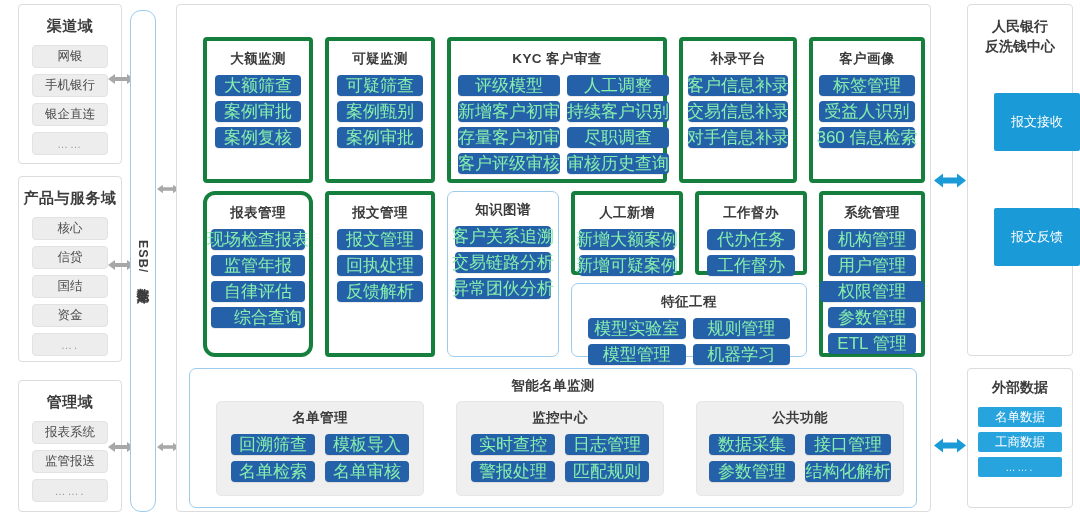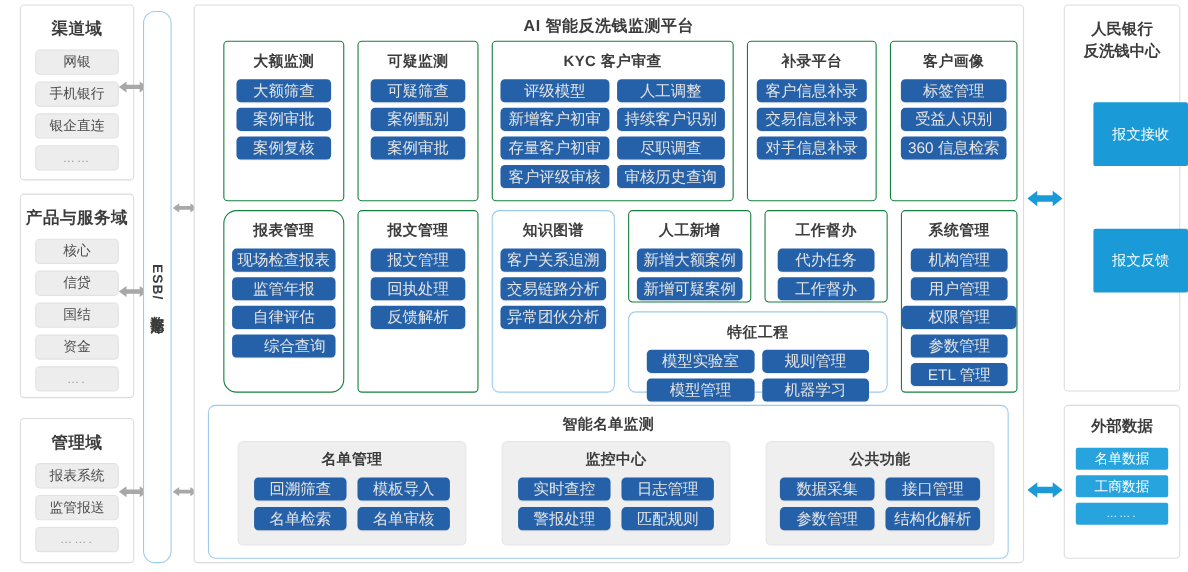--- a/index.html
+++ b/index.html
@@ -70,35 +70,35 @@
     border: 1px solid #dcdcdc;
     border-radius: 4px;
     background: #fff;
   }
   #ai-title {
     position: absolute; left: 0; top: 9px; width: 100%;
     text-align: center; font-size: 14.5px; font-weight: bold; color: #3c3c3c;
     letter-spacing: .5px;
   }
 
-  .sub-panel { position: absolute; background:#fff; border:1px solid #15803d; border-radius:4px; }
+  .sub-panel { position: absolute; background:#fff; border:4px solid #15803d; border-radius:4px; }
   .sub-panel.accent { border:1px solid #9ccced; border-radius:7px; }
   .sub-title {
     text-align:center; font-size:13.5px; font-weight:bold; color:#3c3c3c;
     margin-top:9px; margin-bottom:7px; letter-spacing:.4px;
   }
   .btn-col { display:flex; flex-direction:column; align-items:center; gap:5px; }
   .btn-grid2 { display:grid; grid-template-columns:1fr 1fr; gap:5px 7px; padding:0 7px; }
 
   .bbtn {
     background: linear-gradient(#2a66ad, #22599c);
     background: #2561a9;
-    color: #e5e5e5;
+    color: #86efac;
     border-radius: 4px;
-    font-size: 14px;
+    font-size: 17px;
     display: flex; align-items: center; justify-content: center;
     height: 21px;
     white-space: nowrap;
     box-shadow: 0 1px 0 rgba(0,0,0,.08);
   }
 
   
   #smartlist {
     position: absolute; left: 189px; top: 368px; width: 728px; height: 140px;
     border: 1px solid #9ccced; border-radius: 7px; background:#fff;
@@ -183,21 +183,20 @@
   </div>
 
   <svg class="arrow" style="left:157px; top:182px;" width="22" height="14" viewBox="0 0 26 14">
     <path d="M0 7 L7 2 L7 5 L19 5 L19 2 L26 7 L19 12 L19 9 L7 9 L7 12 Z" fill="#a8a8a8"></path>
   </svg>
   <svg class="arrow" style="left:157px; top:440px;" width="22" height="14" viewBox="0 0 26 14">
     <path d="M0 7 L7 2 L7 5 L19 5 L19 2 L26 7 L19 12 L19 9 L7 9 L7 12 Z" fill="#a8a8a8"></path>
   </svg>
 
   <div id="ai-platform">
-    <div id="ai-title">AI 智能反洗钱监测平台</div>
 
     <div class="sub-panel" style="left:26px; top:32px; width:110px; height:146px;">
       <div class="sub-title">大额监测</div>
       <div class="btn-col">
         <div class="bbtn" style="width:86px;">大额筛查</div>
         <div class="bbtn" style="width:86px;">案例审批</div>
         <div class="bbtn" style="width:86px;">案例复核</div>
       </div>
     </div>
 

